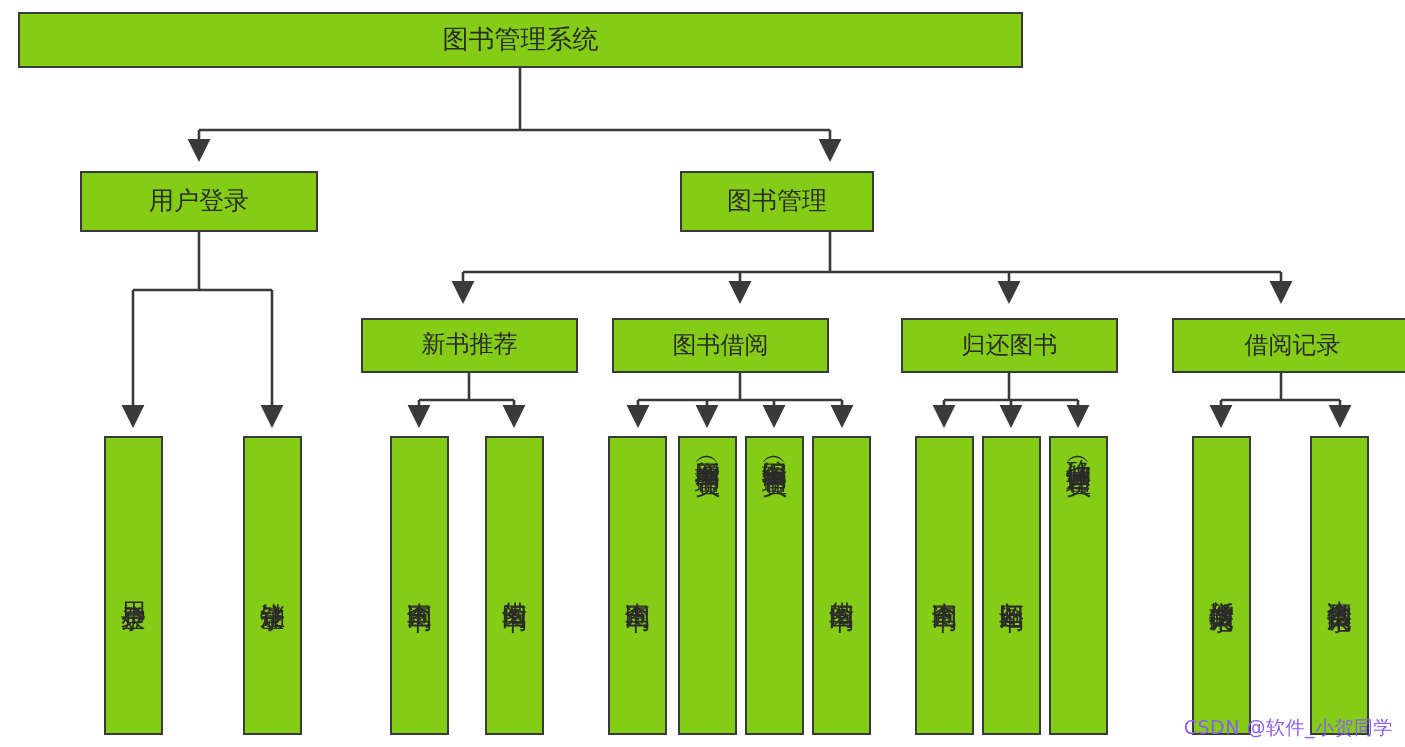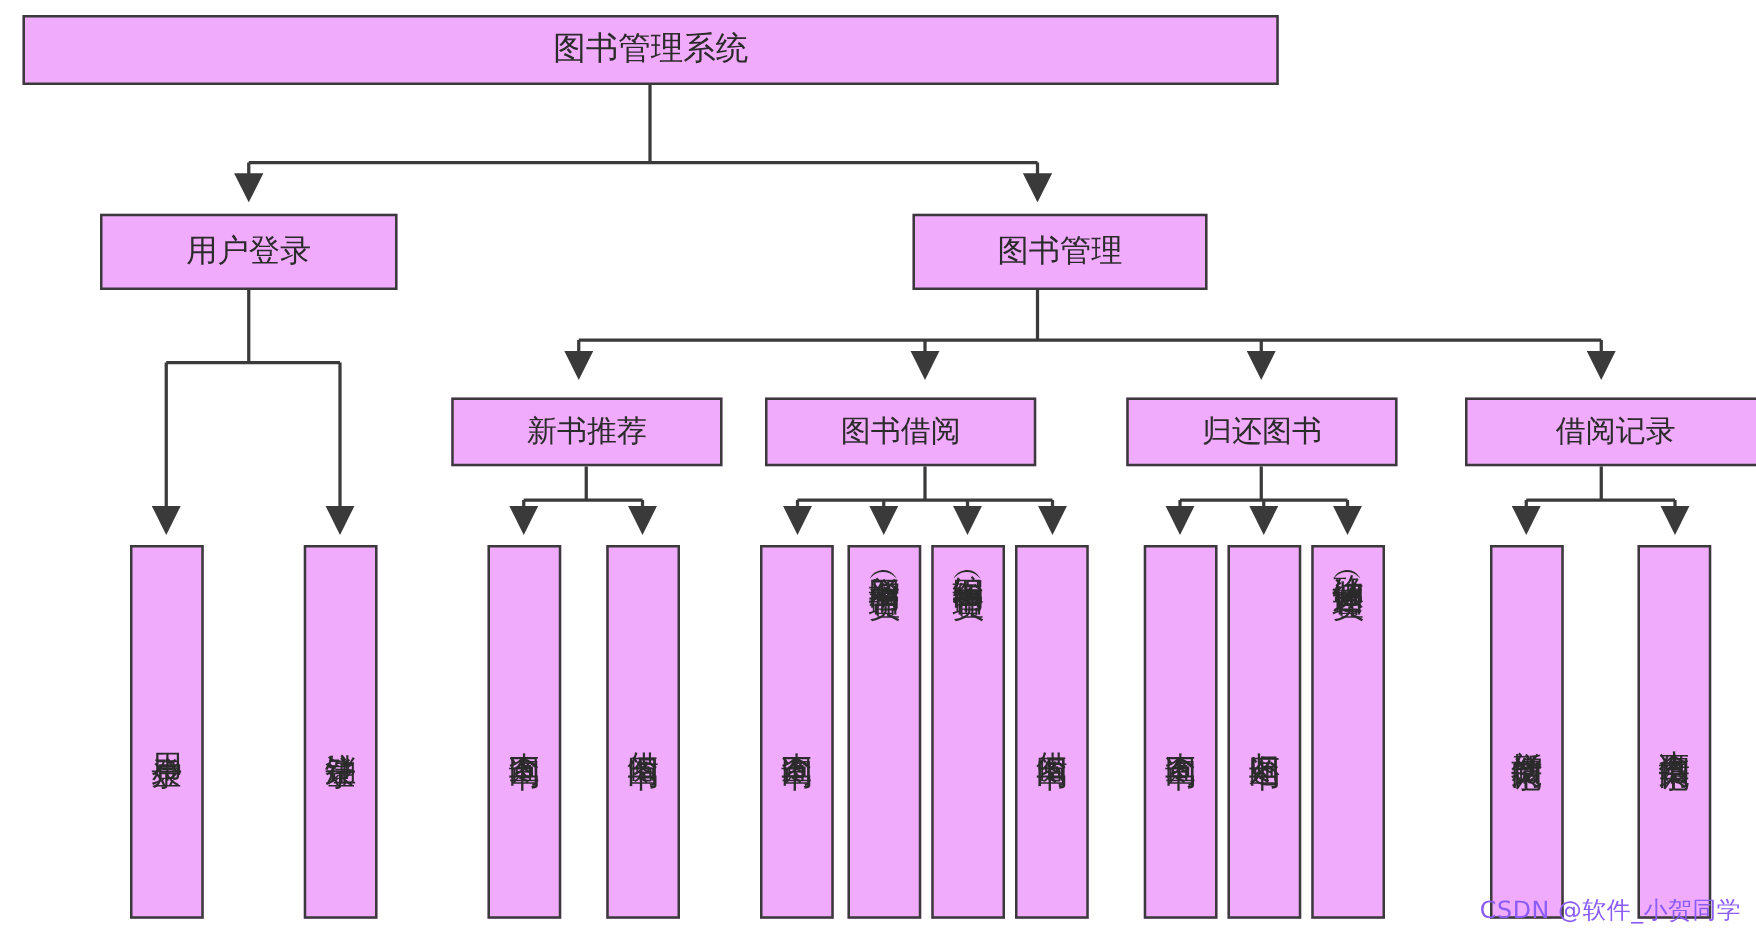--- a/index.html
+++ b/index.html
@@ -21,21 +21,21 @@
     position: absolute;
     left: 0;
     top: 0;
     width: 1405px;
     height: 747px;
     pointer-events: none;
   }
   .node {
     position: absolute;
     box-sizing: border-box;
-    background: #f0abfc;
+    background: #84cc16;
     border: 2px solid #3a3a3a;
     display: flex;
     align-items: center;
     justify-content: center;
     color: #2b2b2b;
   }
   .node .lbl {
     display: block;
     text-align: center;
     line-height: 1.05;
@@ -134,25 +134,25 @@
     </g>
   </svg>
 
   <div class="node horiz" id="title-node" style="left:18px; top:12px; width:1005px; height:56px;">
     <span class="lbl">图书管理系统</span>
   </div>
 
   <div class="node horiz lvl1" style="left:80px; top:171px; width:238px; height:61px;">
     <span class="lbl">用户登录</span>
   </div>
-  <div class="node horiz lvl1" style="left:730px; top:171px; width:236px; height:61px;">
+  <div class="node horiz lvl1" style="left:680px; top:171px; width:194px; height:61px;">
     <span class="lbl">图书管理</span>
   </div>
 
-  <div class="node horiz lvl2" style="left:361px; top:318px; width:217px; height:55px;">
+  <div class="node horiz lvl2" style="left:361px; top:318px; width:217px; height:55px;font-family:Liberation Mono, monospace;">
     <span class="lbl">新书推荐</span>
   </div>
   <div class="node horiz lvl2" style="left:612px; top:318px; width:217px; height:55px;">
     <span class="lbl">图书借阅</span>
   </div>
   <div class="node horiz lvl2" style="left:901px; top:318px; width:217px; height:55px;">
     <span class="lbl">归还图书</span>
   </div>
   <div class="node horiz lvl2" style="left:1172px; top:318px; width:241px; height:55px;">
     <span class="lbl">借阅记录</span>

